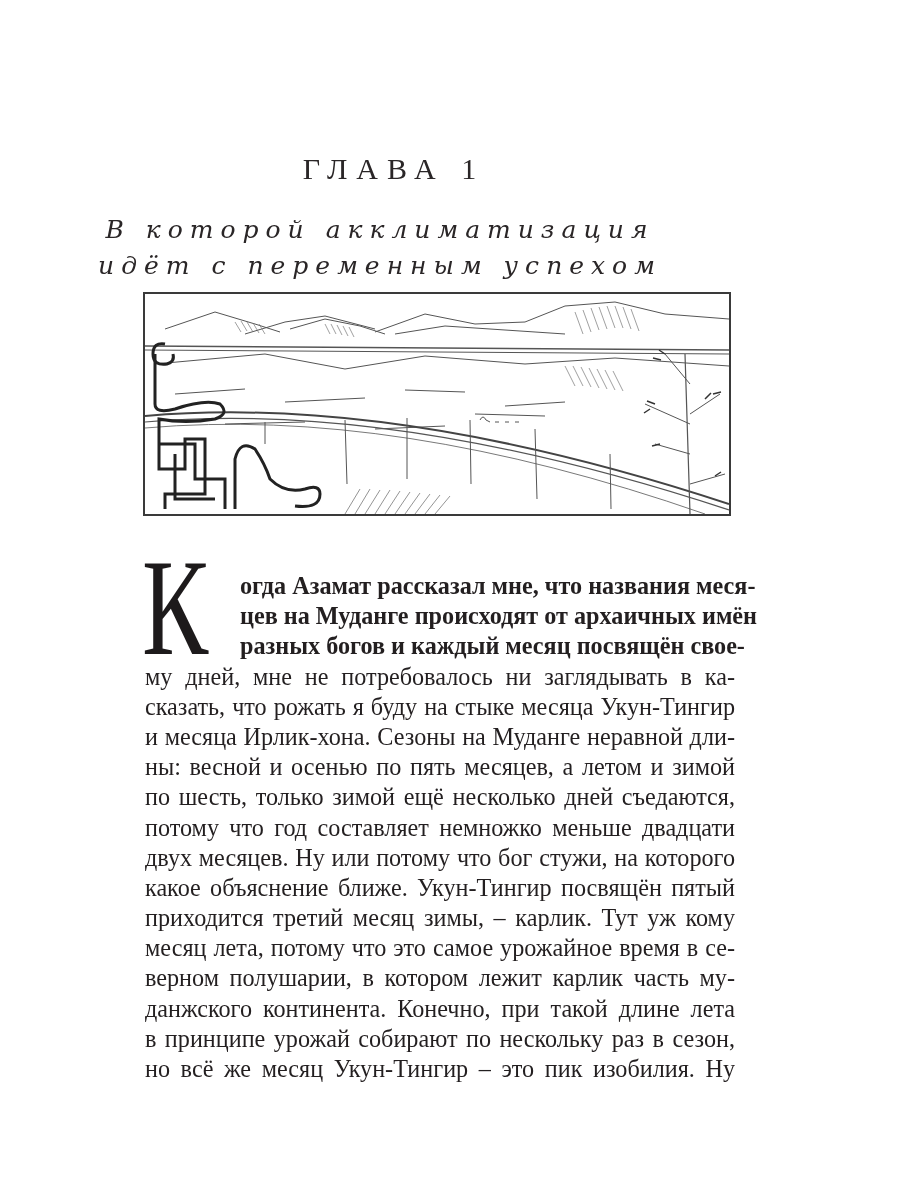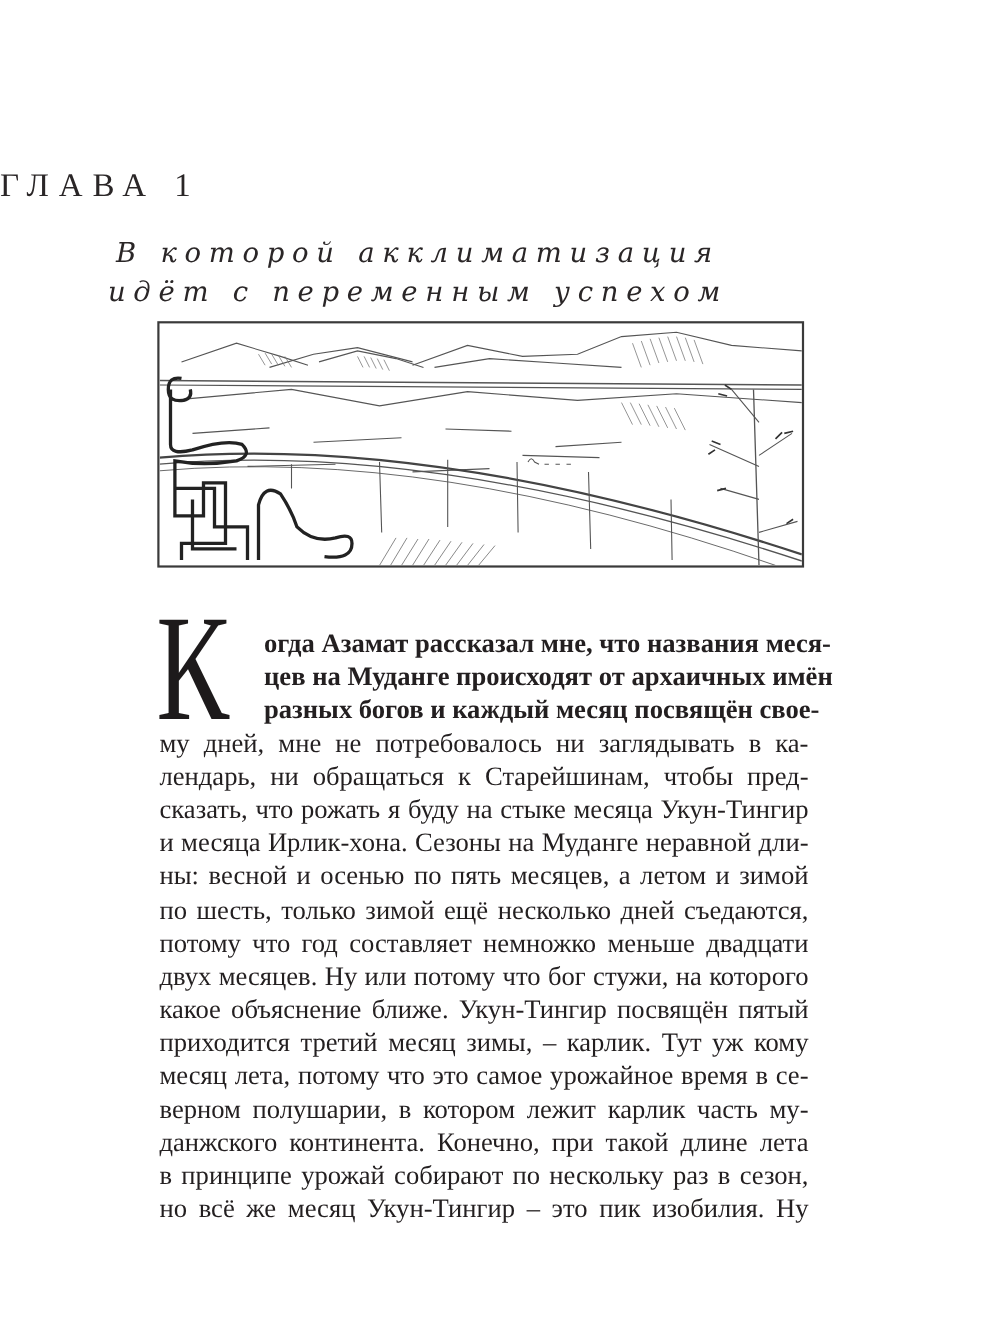--- a/index.html
+++ b/index.html
@@ -1,17 +1,17 @@
 <!DOCTYPE html>
 <html><head>
 <meta charset="utf-8">
 <style>
   html, body { margin:0; padding:0; background:#ffffff; }
   body { width:900px; height:1200px; position:relative; overflow:hidden; font-family:"Liberation Serif", "DejaVu Serif", serif; color:#231f20; }
-  .chapter-num { position:absolute; top:152px; left:0; width:788px; text-align:left; font-size:30px; letter-spacing:9px; font-family:"Liberation Serif", serif; color:#2a2627; }
+  .chapter-num { position:absolute; top:152px; left:0; width:788px; text-align:center; font-size:30px; letter-spacing:9px; font-family:"Liberation Serif", serif; color:#2a2627; }
   .subtitle { position:absolute; top:212px; left:0; width:760px; text-align:center; font-size:25px; letter-spacing:7px; line-height:36px; font-family:"DejaVu Serif", serif; font-style:italic; color:#2a2627; }
   .subtitle div { white-space:nowrap; }
   .illustration { position:absolute; left:143px; top:292px; width:588px; height:224px; border:2px solid #3a3a3a; box-sizing:border-box; background:#fff; overflow:hidden; }
   .body-text { position:absolute; left:145px; top:571px; width:590px; font-size:24.2px; line-height:30.2px; color:#231f20; }
   .line { white-space:nowrap; text-align:justify; text-align-last:justify; height:30.2px; }
   .line.indent { padding-left:95px;font-weight:bold; }
   .dropcap { position:absolute; left:142px; top:548px; font-size:138px; line-height:120px; font-family:"Liberation Serif", serif; color:#1d1a1b; transform:scaleX(0.72); transform-origin:left top; }
 </style>
 </head>
 <body>
@@ -75,21 +75,20 @@
   </svg>
 </div>
 
 <div class="dropcap">К</div>
 
 <div class="body-text">
   <div class="line indent">огда Азамат рассказал мне, что названия меся-</div>
   <div class="line indent">цев на Муданге происходят от архаичных имён</div>
   <div class="line indent">разных богов и каждый месяц посвящён свое-</div>
   <div class="line">му дней, мне не потребовалось ни заглядывать в ка-</div>
-  <div class="line">лендарь, ни обращаться к Старейшинам, чтобы пред-</div>
   <div class="line">сказать, что рожать я буду на стыке месяца Укун-Тингир</div>
   <div class="line">и месяца Ирлик-хона. Сезоны на Муданге неравной дли-</div>
   <div class="line">ны: весной и осенью по пять месяцев, а летом и зимой</div>
   <div class="line">по шесть, только зимой ещё несколько дней съедаются,</div>
   <div class="line">потому что год составляет немножко меньше двадцати</div>
   <div class="line">двух месяцев. Ну или потому что бог стужи, на которого</div>
   <div class="line">какое объяснение ближе. Укун-Тингир посвящён пятый</div>
   <div class="line">приходится третий месяц зимы, – карлик. Тут уж кому</div>
   <div class="line">месяц лета, потому что это самое урожайное время в се-</div>
   <div class="line">верном полушарии, в котором лежит карлик часть му-</div>

